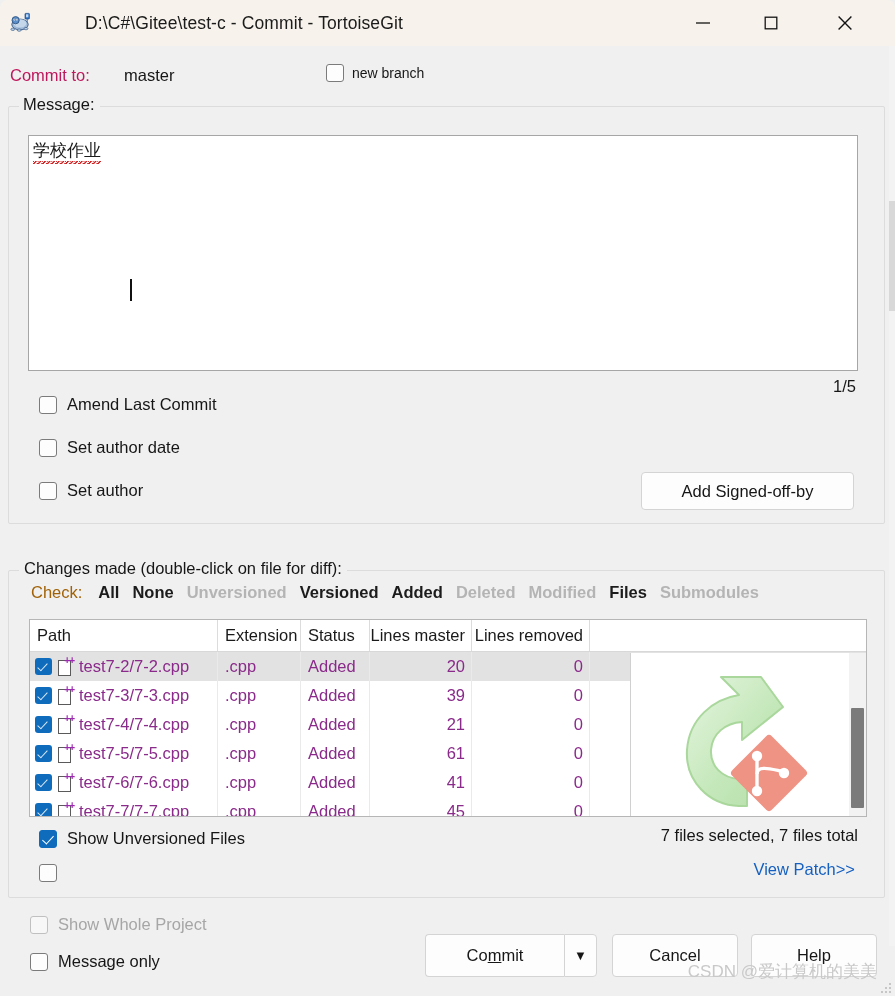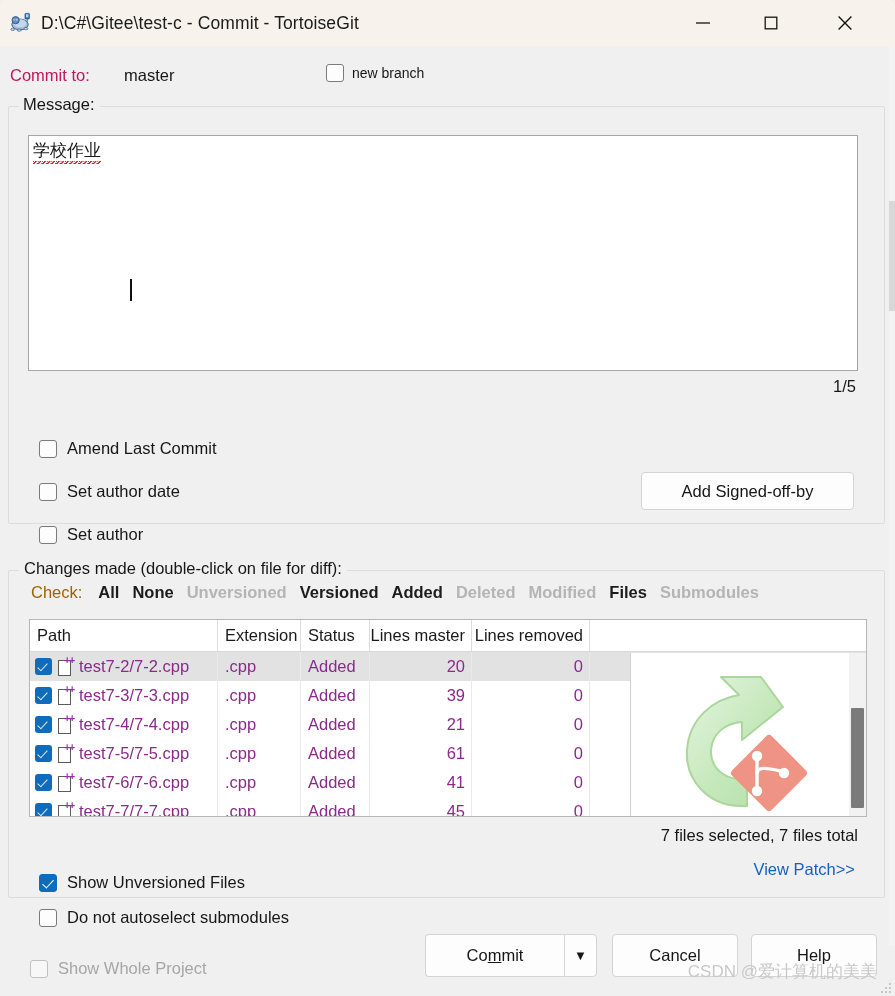--- a/index.html
+++ b/index.html
@@ -30,20 +30,21 @@
     width: 24px; height: 24px;
     margin-left: 9px; margin-right: 8px;
     flex: 0 0 auto;
     position: relative;
   }
   #title-text {
     font-size: 17.5px;
     color: #1b1b1b;
     letter-spacing: .1px;
     white-space: nowrap;
+    margin-left: 44px;
   }
   .wbtn {
     position: absolute; top: 0; height: 46px; width: 56px;
     display: flex; align-items: center; justify-content: center;
     color: #141414;
   }
   #btn-min { right: 164px; }
   #btn-max { right: 96px; }
   #btn-close { right: 22px; }
 
@@ -134,21 +135,21 @@
     width: 1.6px; height: 22px;
     background: #111;
   }
   #msg-counter {
     position: absolute; right: 28px; top: 270px;
     font-size: 16.5px; color: #161616;
   }
 
   .opt-row {
     position: absolute; left: 30px;
-    display: flex; align-items: center; gap: 10px; margin-top: 44px;
+    display: flex; align-items: center; gap: 10px;
   }
   .opt-row .lbl { font-size: 16.5px; color: #161616; }
   .opt-row .lbl.disabled { color: #a6a6a6; }
 
   #signed-off-btn {
     position: absolute; left: 641px; top: 472px;
     width: 213px; height: 38px;
     background: #fdfdfd;
     border: 1px solid #d4d4d4;
     border-radius: 4px;
@@ -623,21 +624,20 @@
 
     <div id="files-count">7 files selected, 7 files total</div>
     <div id="view-patch">View Patch&gt;&gt;</div>
 
     <div class="opt-row" style="top:258px">
       <span class="cb checked"></span>
       <span class="lbl">Show Unversioned Files</span>
     </div>
     <div class="opt-row" style="top:293px">
       <span class="cb"></span>
-      <span class="lbl">Do not autoselect submodules</span>
     </div>
   </div>
 
   <div class="opt-row" style="top:915px">
     <span class="cb disabled"></span>
     <span class="lbl disabled">Show Whole Project</span>
   </div>
   <div class="opt-row" style="top:952px">
     <span class="cb"></span>
     <span class="lbl">Message only</span>

